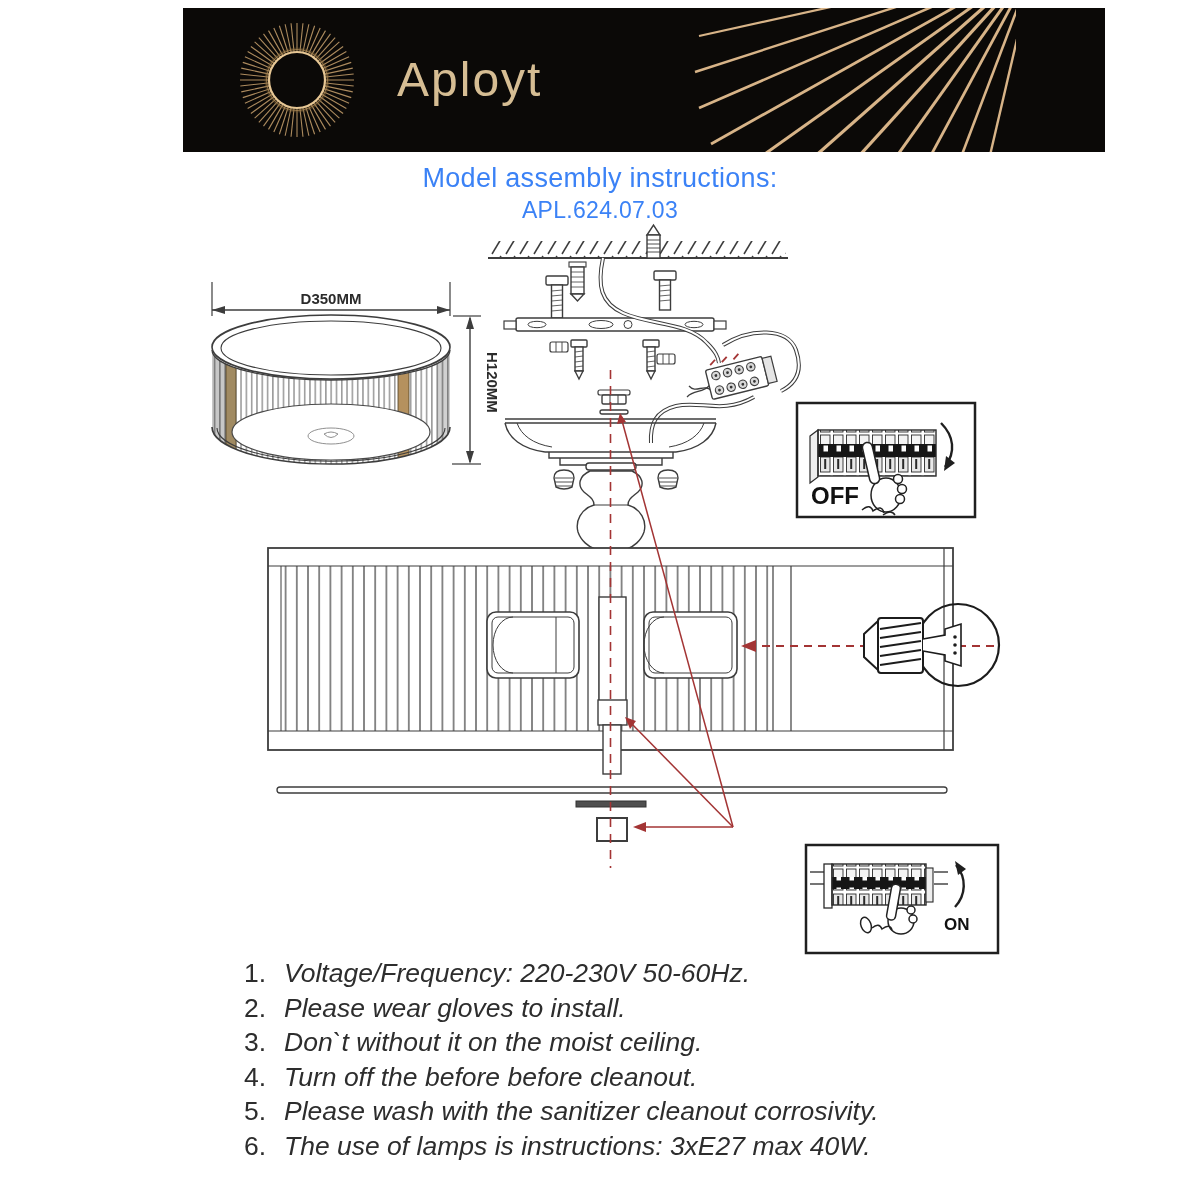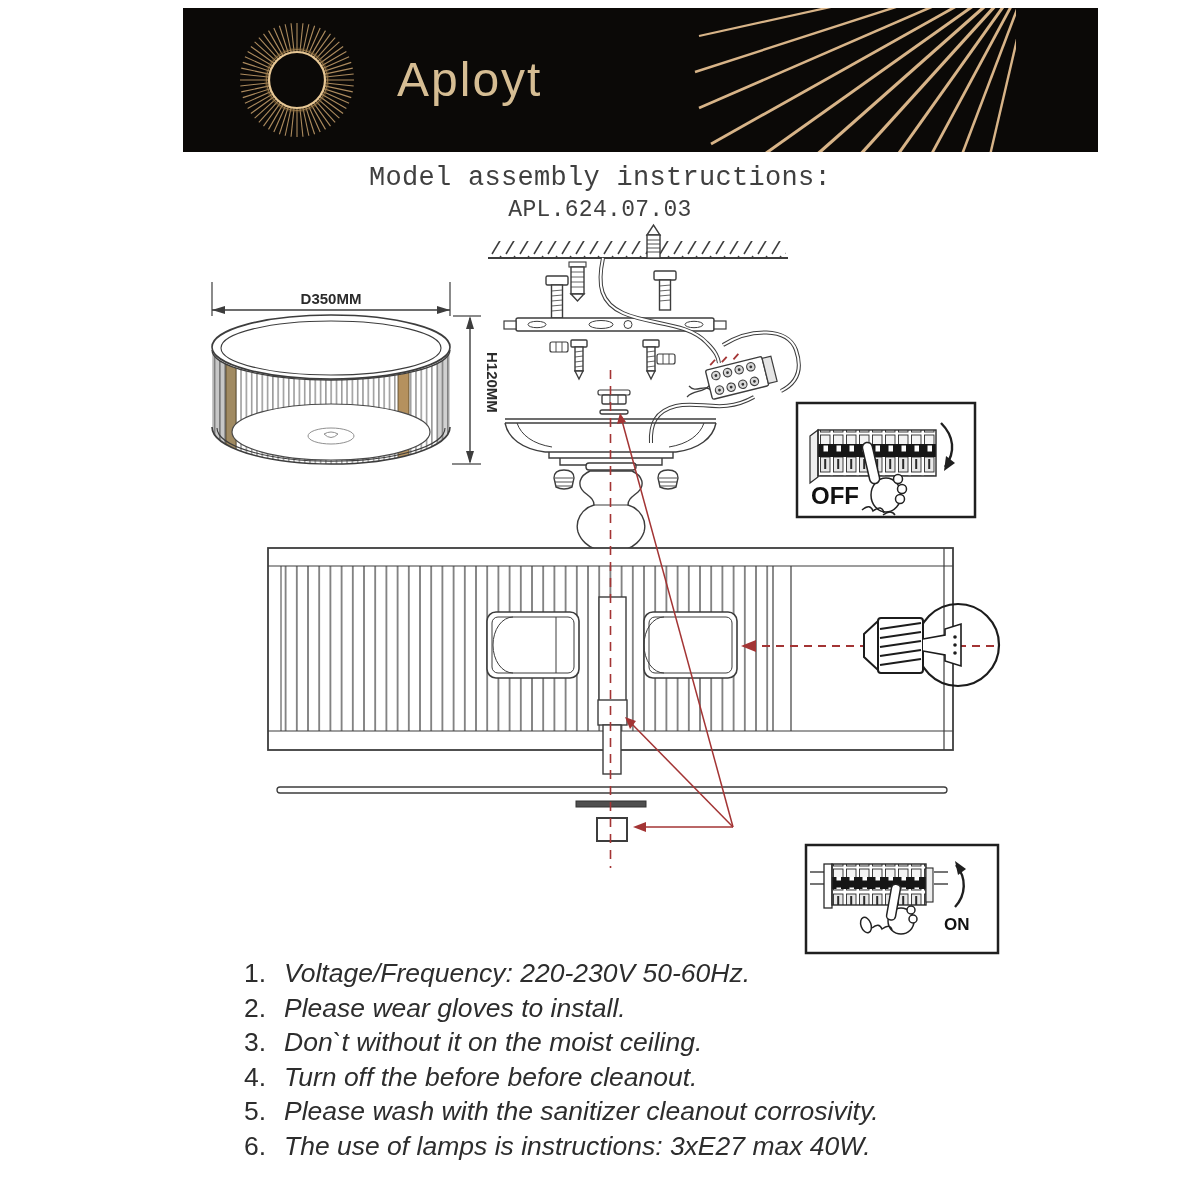--- a/index.html
+++ b/index.html
@@ -2,30 +2,30 @@
 <html><head>
 <meta charset="utf-8">
 <style>
   html,body{margin:0;padding:0;}
   body{
     width:1200px;height:1200px;position:relative;background:#ffffff;
     font-family:"Liberation Sans",sans-serif;overflow:hidden;
   }
   .banner{
     position:absolute;left:183px;top:8px;width:915px;height:144px;
-    background:#0b0907;overflow:hidden;
+    background:#0b0907;overflow:hidden;padding-left:7px;
   }
   .banner-art{position:absolute;left:0;top:0;width:833px;height:144px;}
   .brand{
     position:absolute;left:214px;top:44px;
     color:#d6bd93;font-size:48px;font-weight:400;letter-spacing:2px;
   }
   .title-line{
     position:absolute;left:0;width:1200px;text-align:center;
-    color:#404040;letter-spacing:.3px;font-family:Liberation Mono, monospace;
+    color:#3b82f6;letter-spacing:.3px;
   }
   .title-heading{top:163px;font-size:27px;}
   .title-model{top:197px;font-size:23px;}
   #diagram{position:absolute;left:0;top:0;width:1200px;height:1200px;}
   #diagram text{font-family:"Liberation Sans",sans-serif;}
   .instructions{position:absolute;top:956px;left:222px;}
   .instr-row{display:flex;font-size:26.5px;line-height:34.6px;color:#2d2d2d;}
   .instr-num{flex:0 0 44px;width:44px;text-align:right;}
   .instr-text{margin-left:18px;white-space:nowrap;font-style:italic;}
 </style>

